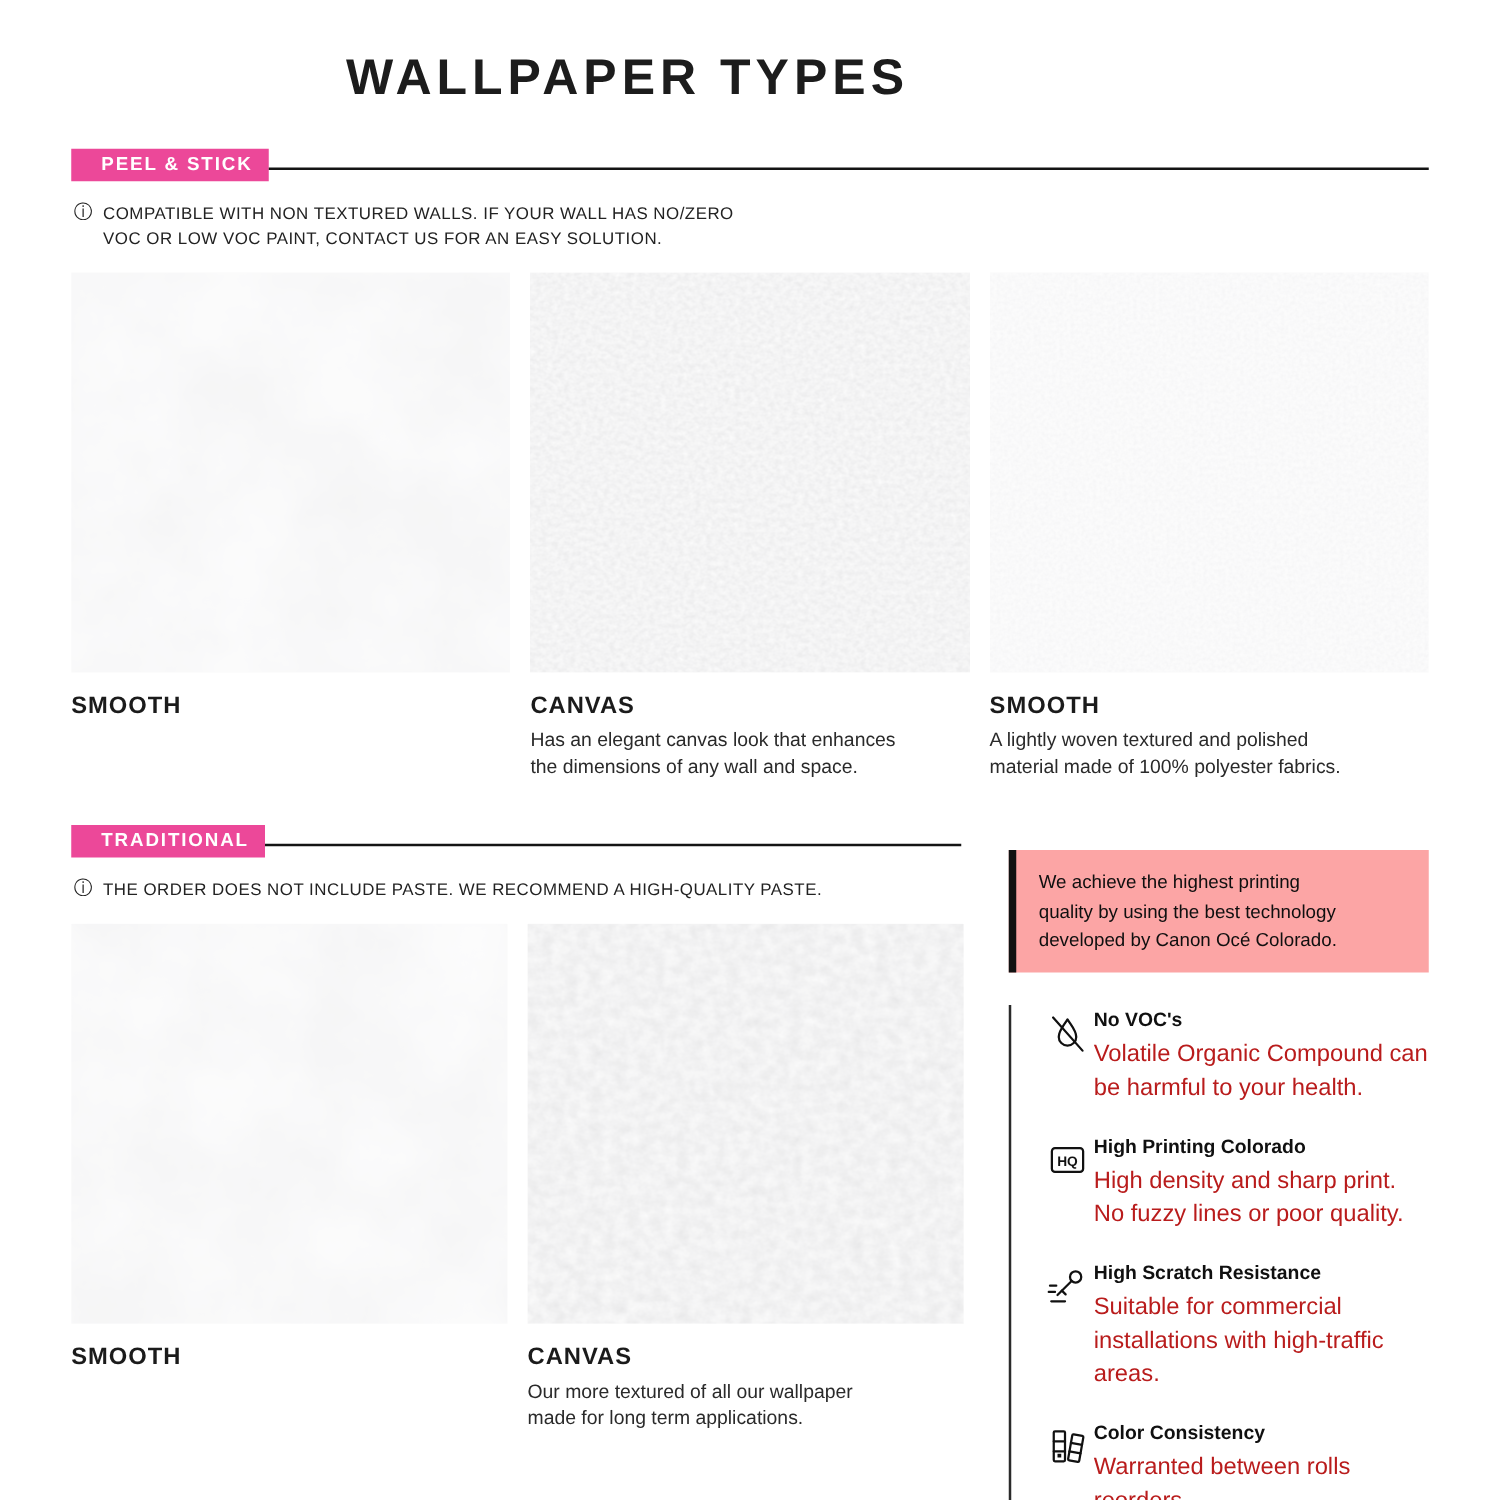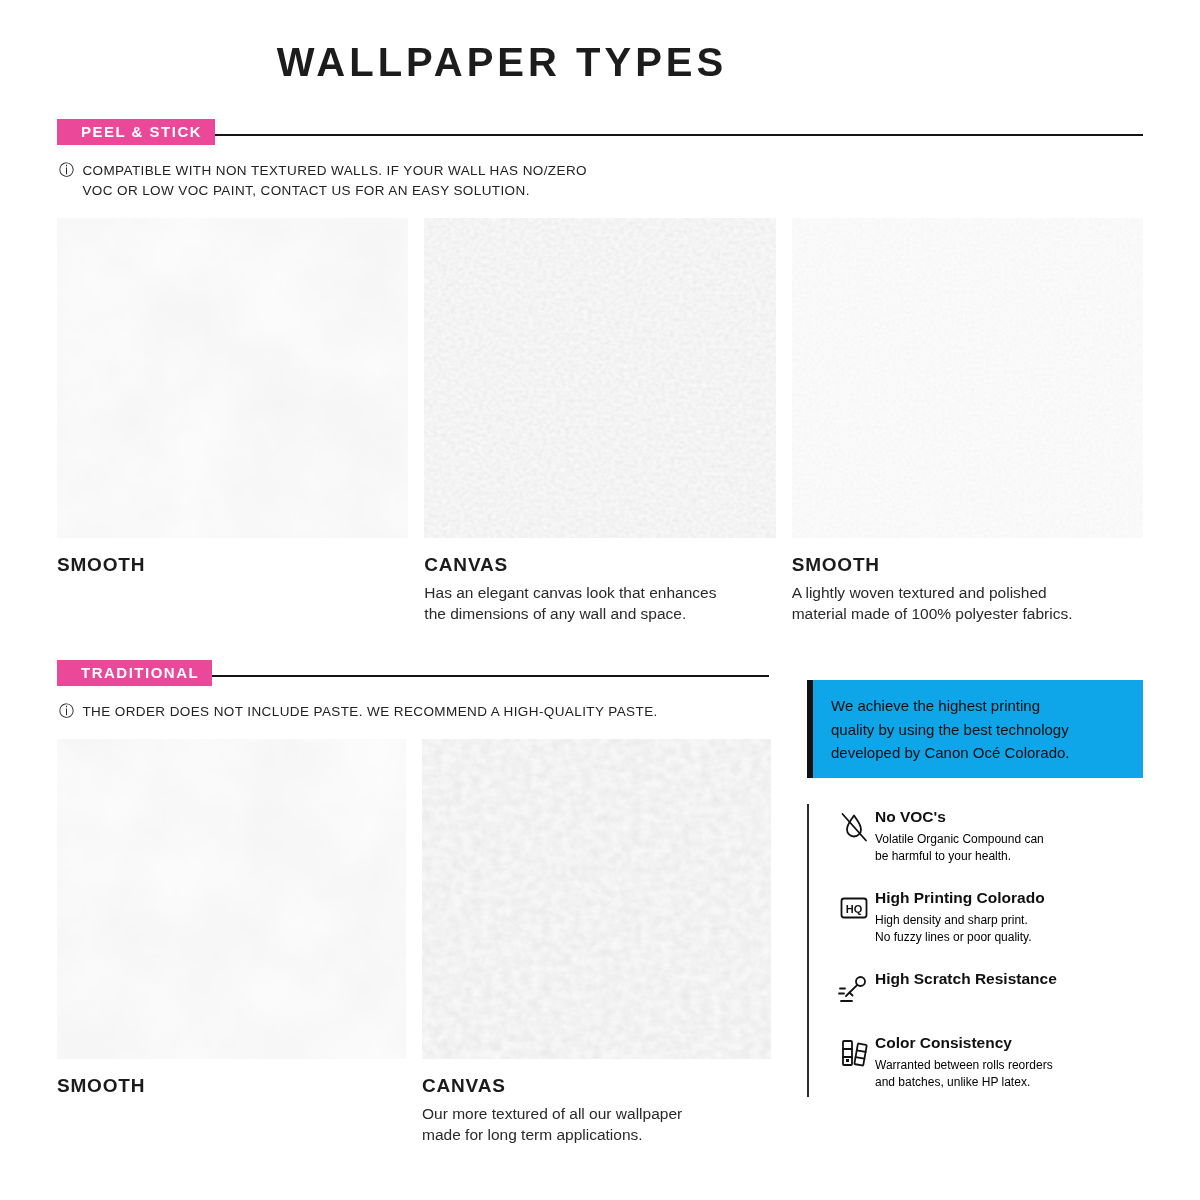--- a/index.html
+++ b/index.html
@@ -110,21 +110,21 @@
     grid-template-columns: 712px 336px;
     gap: 38px;
     margin-top: 36px;
     align-items: start;
   }
   
   .right-rail {
     margin-top: 20px;
   }
   .callout {
-    background: #0ea5e9;
+    background: #fca5a5;
     border-left: 6px solid #111111;
     padding: 14px 14px 14px 18px;
     font-size: 15px;
     line-height: 1.55;
     color: #0f0f0f;
     white-space: pre-line;
   }
   .features {
     margin-top: 26px;
     border-left: 2px solid #2a2a2a;
@@ -144,23 +144,23 @@
     text-align: right;
   }
   .ftext h4 {
     margin: 0 0 5px 0;
     font-size: 15.5px;
     font-weight: 700;
     color: #101010;
   }
   .ftext p {
     margin: 0;
-    font-size: 12px;
+    font-size: 19px;
     line-height: 1.42;
-    color: #000000;
+    color: #b91c1c;
     white-space: pre-line;
   }
   .icon-svg {
     stroke: #111111;
     fill: none;
     stroke-width: 1.8;
     stroke-linecap: round;
     stroke-linejoin: round;
   }
   .defs-svg {
@@ -359,20 +359,22 @@
               <circle cx="23.5" cy="9.5" r="4.5"></circle>
               <line x1="20.3" y1="12.8" x2="9" y2="24"></line>
               <line x1="12.5" y1="20.5" x2="15.5" y2="23.5"></line>
               <line x1="3" y1="16.5" x2="8" y2="16.5"></line>
               <line x1="2" y1="21.5" x2="7" y2="21.5"></line>
               <line x1="4" y1="29" x2="15" y2="29"></line>
             </svg>
           </span>
           <div class="ftext">
             <h4>High Scratch Resistance</h4>
+            <p>Suitable for commercial
+installations with high-traffic areas.</p>
           </div>
         </div>
 
         <div class="feature">
           <span class="ficon">
             <svg class="icon-svg" width="34" height="34" viewBox="0 0 34 34">
               <rect x="6" y="5" width="9" height="24" rx="1"></rect>
               <line x1="6" y1="13" x2="15" y2="13"></line>
               <line x1="6" y1="21" x2="15" y2="21"></line>
               <rect x="9" y="23" width="3" height="3" fill="#111111" stroke="none"></rect>

